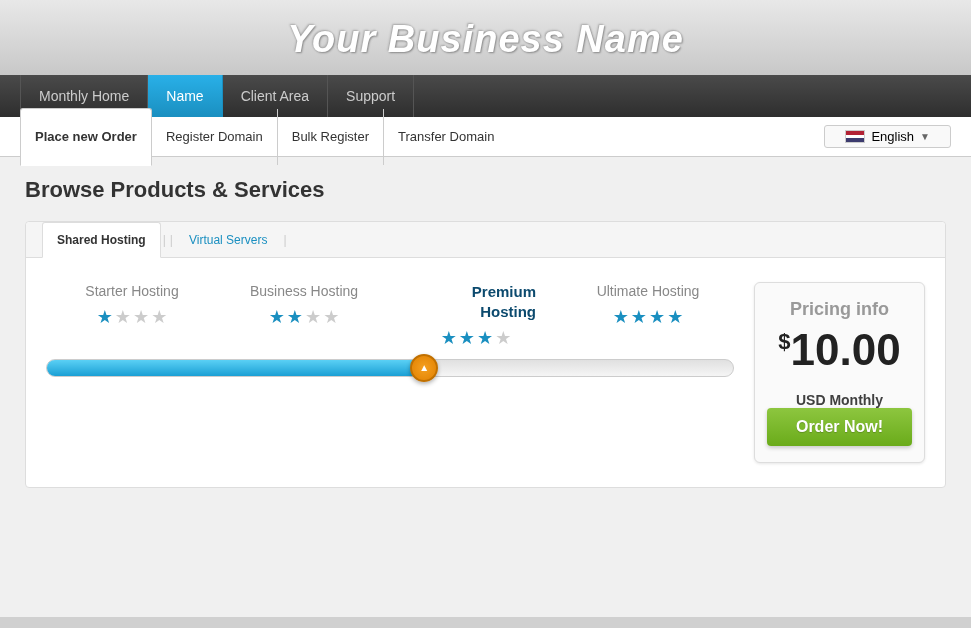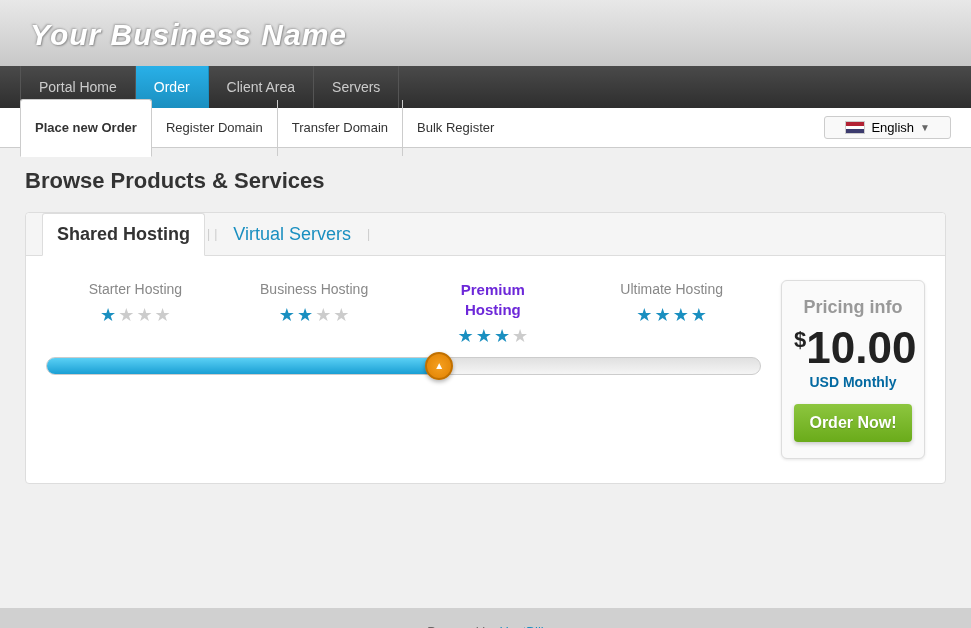--- a/index.html
+++ b/index.html
@@ -9,26 +9,27 @@
       min-height: 628px;
       width: 971px;
     }
 
     
     .header {
       background: linear-gradient(to bottom, #e8e8e8, #c8c8c8);
       padding: 18px 30px 14px 30px;
     }
     .business-name {
-      font-size: 30px;
+      font-size: 38px;
       font-weight: bold;
       font-style: italic;
       color: #fff;
       text-shadow: 1px 1px 2px #888, -1px -1px 2px #aaa;
       letter-spacing: 1px;
+      text-align: center;
     }
 
     
     .navbar {
       background: linear-gradient(to bottom, #4a4a4a, #2e2e2e);
       display: flex;
       align-items: stretch;
       padding: 0 20px;
       height: 42px;
     }
@@ -126,21 +127,21 @@
     .tabs-header {
       display: flex;
       align-items: center;
       padding: 0 16px;
       border-bottom: 1px solid #ddd;
       background: #f5f5f5;
       border-radius: 4px 4px 0 0;
     }
     .tab-item {
       padding: 10px 14px;
-      font-size: 18px;
+      font-size: 12px;
       cursor: pointer;
       color: #1a8fc0;
       text-decoration: none;
     }
     .tab-item.active-tab {
       background: #fff;
       border: 1px solid #ddd;
       border-bottom: 1px solid #fff;
       margin-bottom: -1px;
       border-radius: 3px 3px 0 0;
@@ -171,23 +172,24 @@
       text-align: center;
       width: 120px;
     }
     .tier-name {
       font-size: 14px;
       color: #888;
       margin-bottom: 6px;
       line-height: 1.3;
     }
     .tier-name.highlighted {
-      color: #6d28d9;
+      color: #0c4a6e;
       font-weight: bold;
       font-size: 15px;
+      text-align: right;
     }
     .stars {
       display: flex;
       justify-content: center;
       gap: 2px;
       font-size: 18px;
     }
     .star-filled { color: #1a8fc0; }
     .star-empty { color: #ccc; }
 
@@ -239,50 +241,49 @@
       left: 0;
       width: 100%;
       height: 100%;
       opacity: 0;
       cursor: pointer;
       z-index: 3;
     }
 
     
     .pricing-info {
-      width: 144px;
+      width: 171px;
       border: 1px solid #ddd;
       border-radius: 6px;
       padding: 16px 12px;
       text-align: center;
       background: #fafafa;
       box-shadow: 0 1px 3px rgba(0,0,0,0.1);
     }
     .pricing-label {
       font-size: 18px;
       color: #999;
       font-weight: bold;
       margin-bottom: 8px;
     }
     .pricing-amount {
       font-size: 44px;
       font-weight: bold;
       color: #222;
       line-height: 1;
-      margin-bottom: 4px;
+      margin-bottom: 20px;
     }
     .pricing-amount sup {
       font-size: 22px;
       vertical-align: super;
     }
     .pricing-cycle {
       font-size: 14px;
       font-weight: bold;
-      color: #0369a1;
-      margin-bottom: 14px;
+      color: #404040;
     }
     .order-btn {
       display: block;
       width: 100%;
       background: linear-gradient(to bottom, #8dc63f, #6aab1a);
       color: #fff;
       border: none;
       border-radius: 4px;
       padding: 10px 0;
       font-size: 16px;
@@ -306,32 +307,32 @@
     }
   </style>
 </head>
 <body>
 
 <div class="header">
   <div class="business-name">Your Business Name</div>
 </div>
 
 <nav class="navbar">
-  <a href="#">Portal Home</a>
-  <a href="#" class="active">Order</a>
+  <a href="#">Monthly Home</a>
+  <a href="#" class="active">Name</a>
   <a href="#">Client Area</a>
-  <a href="#">Servers</a>
+  <a href="#">Support</a>
 </nav>
 
 <div class="subnav">
   <div class="subnav-links">
     <a href="#" class="active-subnav">Place new Order</a>
     <a href="#">Register Domain</a>
+    <a href="#">Bulk Register</a>
     <a href="#">Transfer Domain</a>
-    <a href="#">Bulk Register</a>
   </div>
   <div class="lang-selector">
     <span class="flag-icon"></span>
     <span>English</span>
     <span class="lang-dropdown-arrow">▼</span>
   </div>
 </div>
 
 <div class="main-content">
   <h1 class="page-title">Browse Products &amp; Services</h1>

